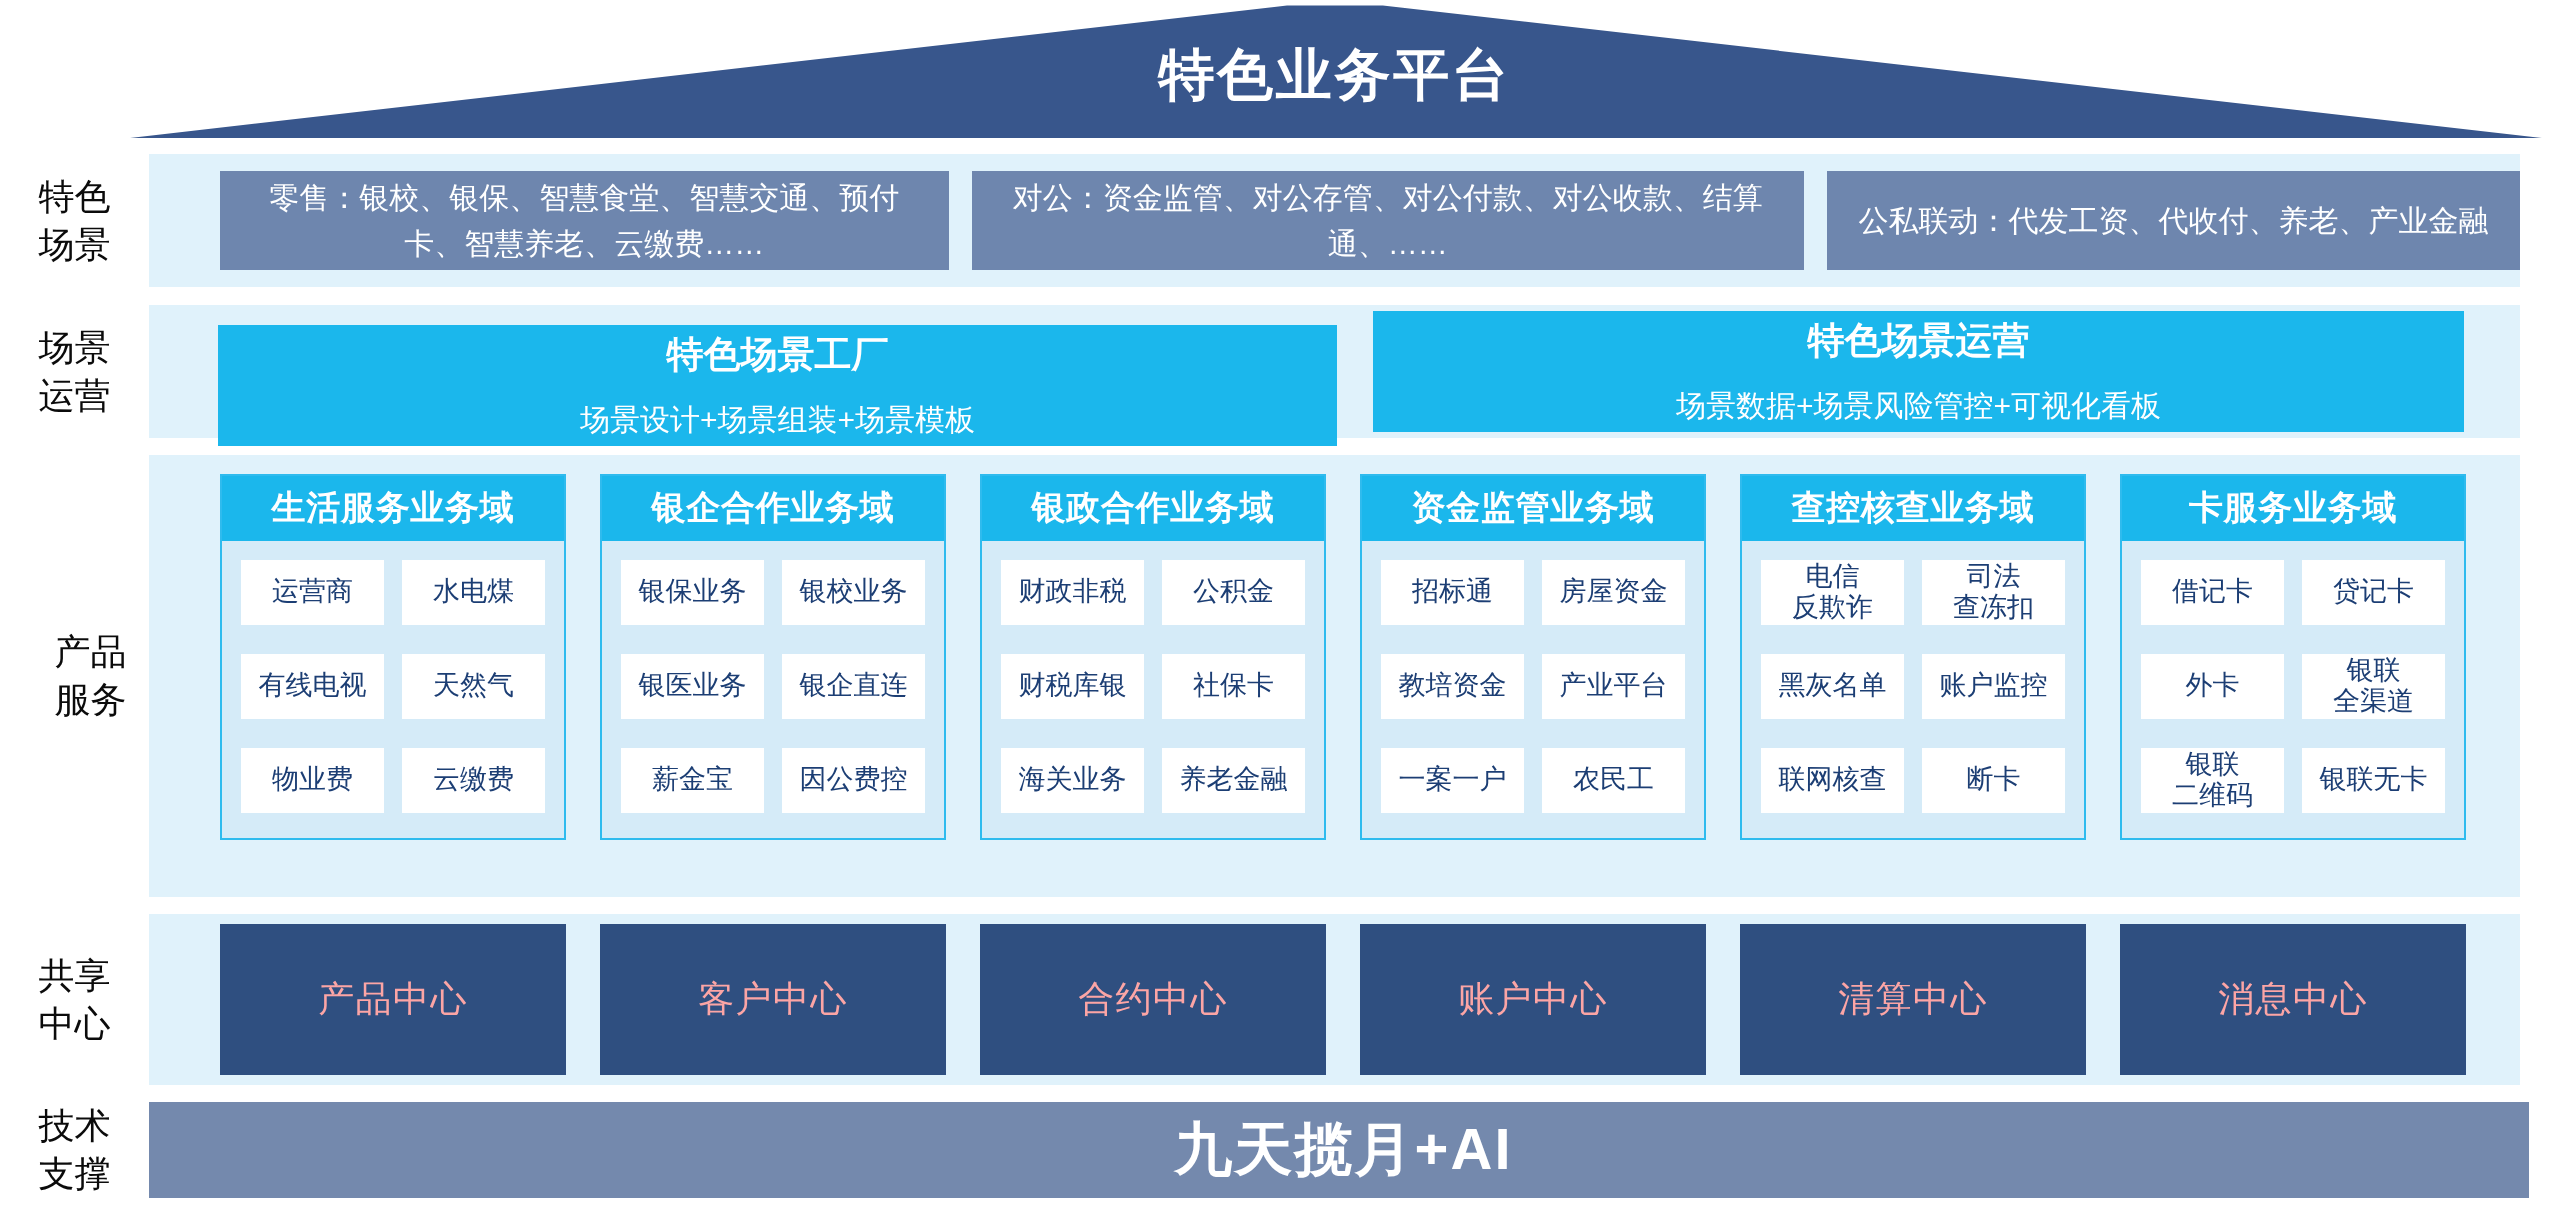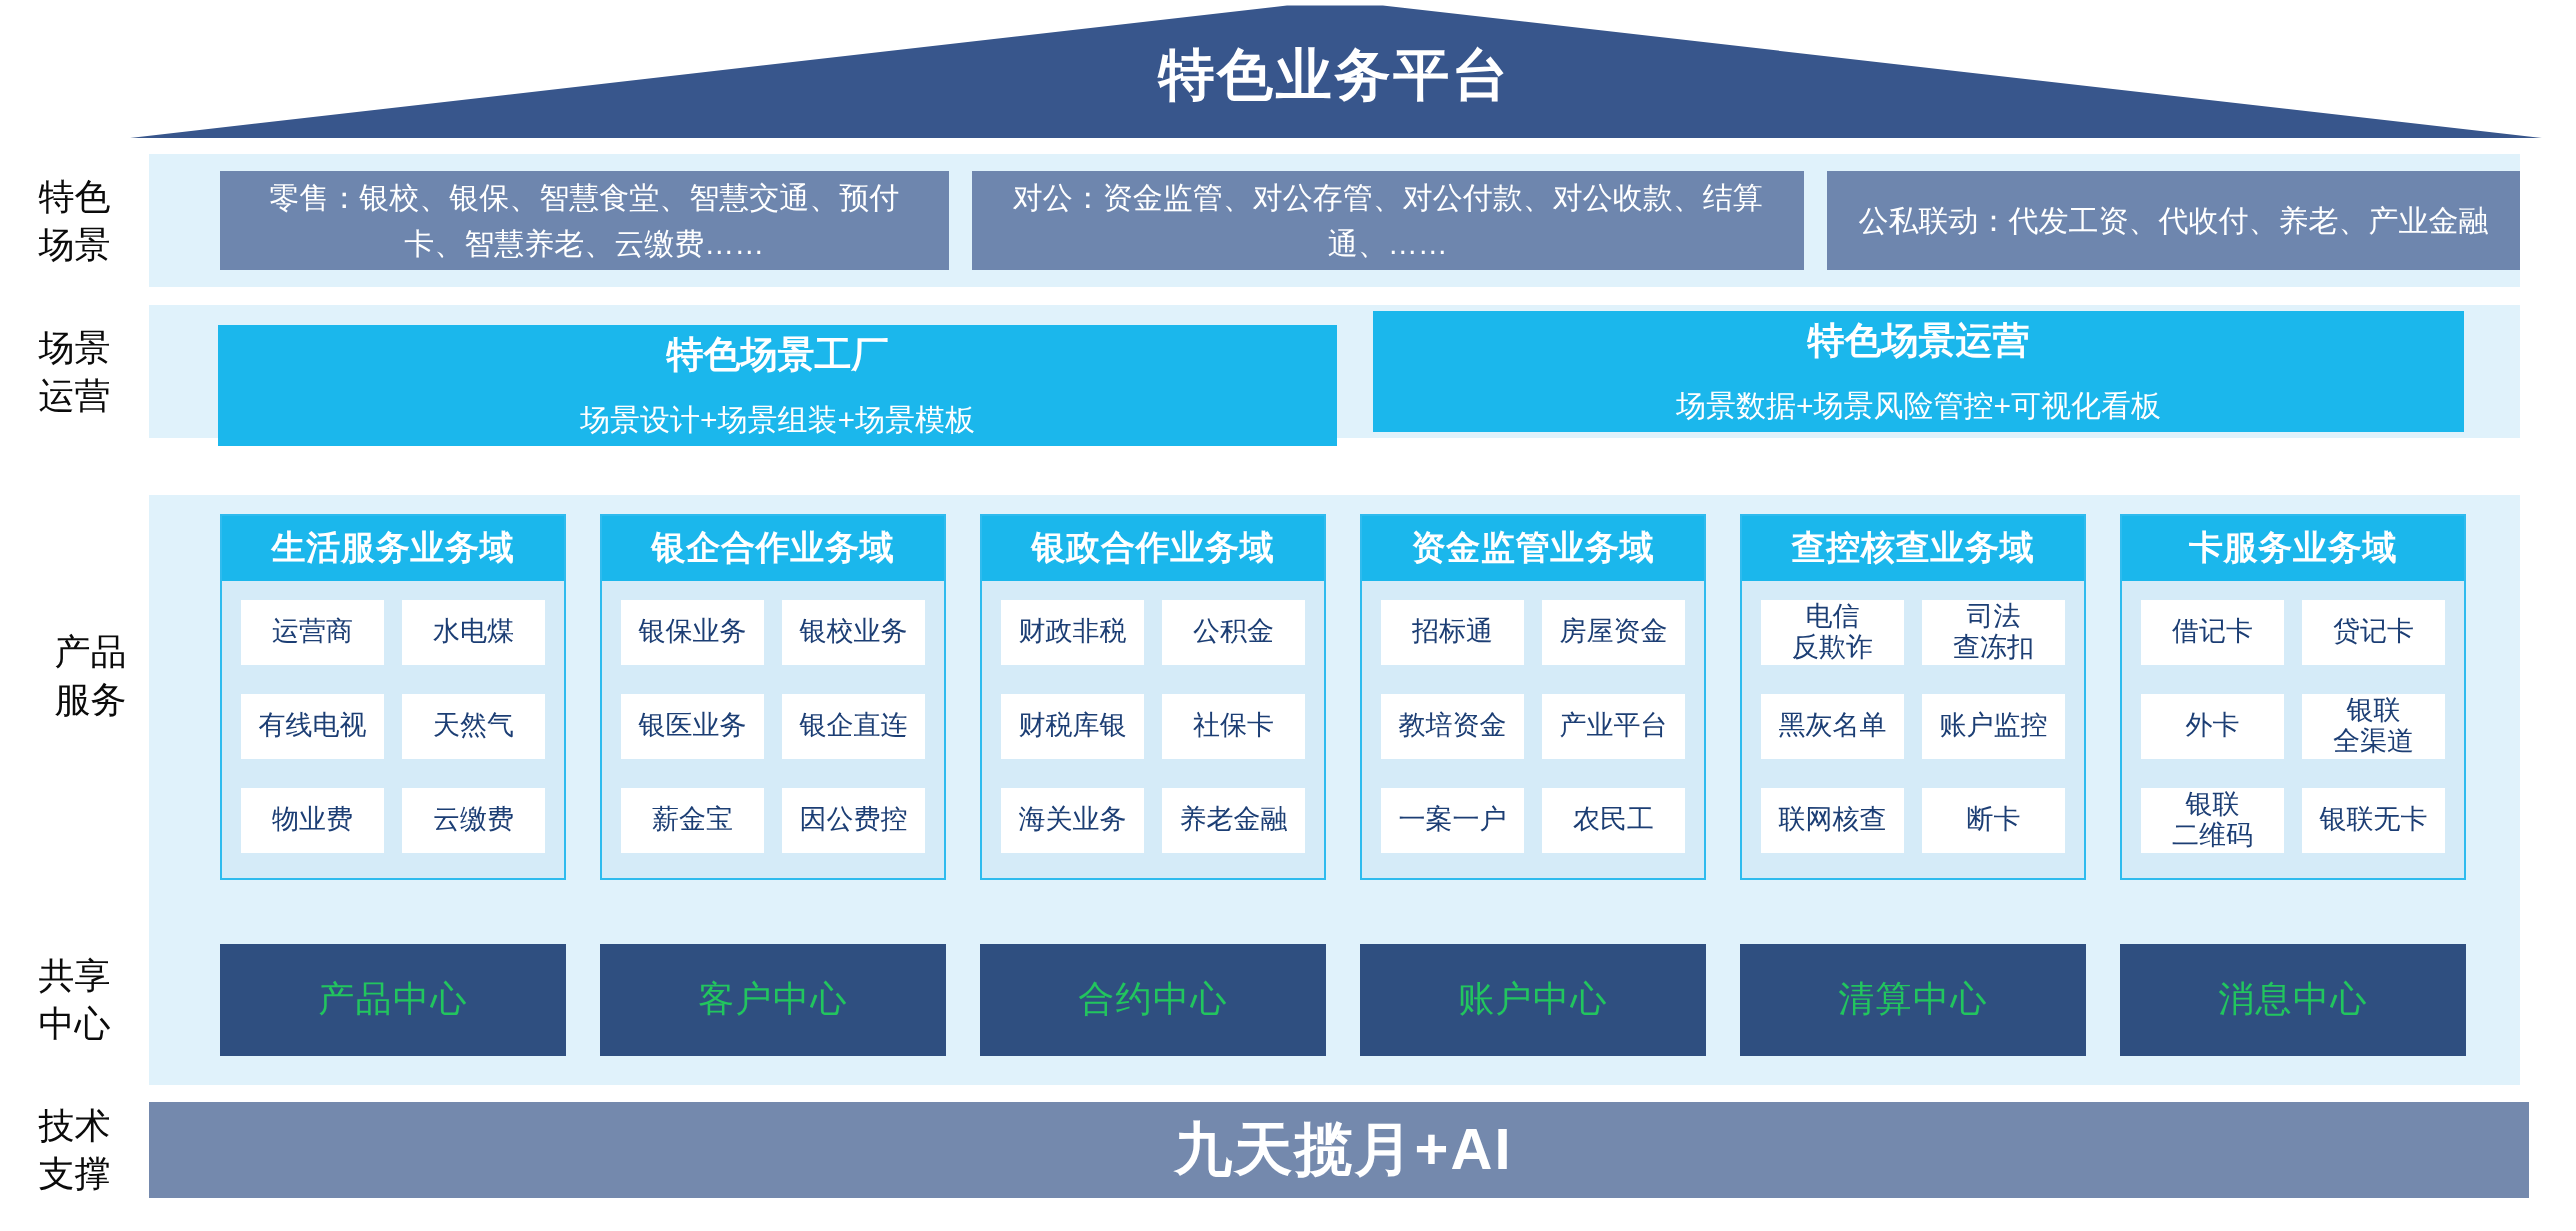--- a/index.html
+++ b/index.html
@@ -17,21 +17,21 @@
   .sl-1{top:154px;height:133px;}
   .sl-2{top:305px;height:133px;}
   .sl-3{top:455px;height:442px;margin-left:16px;}
   .sl-4{top:914px;height:171px;}
   .sl-5{top:1102px;height:96px;}
 
   
   .band{position:absolute;left:149px;width:2371px;background:#E0F2FB;box-sizing:border-box;}
   .band-1{top:154px;height:133px;display:flex;align-items:center;padding-left:71px;gap:23px;}
   .band-2{top:305px;height:133px;display:flex;align-items:center;padding-left:69px;gap:36px;}
-  .band-3{top:455px;height:442px;display:flex;align-items:flex-start;padding-left:71px;padding-top:18.5px;gap:34px;margin-top:40px;}
+  .band-3{top:455px;height:442px;display:flex;align-items:flex-start;padding-left:71px;padding-top:18.5px;gap:34px;}
   .band-4{top:914px;height:171px;display:flex;align-items:center;padding-left:71px;gap:34px;}
 
   
   .scenario-box{background:#6E86AE;color:#ffffff;font-size:30px;line-height:1.52;height:99px;
     display:flex;align-items:center;justify-content:center;text-align:center;box-sizing:border-box;padding:0 29px;}
   .sc-1{width:756px;}
   .sc-2{width:864px;}
   .sc-3{width:719px;}
 
   
@@ -46,21 +46,21 @@
   .domain-col{width:346px;height:366px;box-sizing:border-box;border:2.7px solid #2FBBEE;background:#D5EBF8;
     display:flex;flex-direction:column;}
   .domain-header{height:65px;flex:0 0 65px;background:#1BB7EC;color:#ffffff;font-size:34px;font-weight:bold;
     display:flex;align-items:center;justify-content:center;letter-spacing:0.7px;}
   .domain-body{flex:1;display:grid;grid-template-columns:1fr 1fr;column-gap:18px;row-gap:29px;
     padding:19px 19px;box-sizing:border-box;grid-auto-rows:65px;}
   .cell{background:#ffffff;color:#1C3E74;font-size:27px;line-height:1.15;display:flex;align-items:center;
     justify-content:center;text-align:center;white-space:pre-line;}
 
   
-  .center-box{width:346px;height:112px;background:#2F4F80;color:#22c55e;font-size:36px;
+  .center-box{width:346px;height:151px;background:#2F4F80;color:#fca5a5;font-size:36px;
     display:flex;align-items:center;justify-content:center;letter-spacing:1.4px;}
 
   
   .tech-bar{position:absolute;left:149px;top:1102px;width:2371px;height:96px;background:#7489AD;
     display:flex;align-items:center;justify-content:center;color:#ffffff;font-size:58px;font-weight:bold;letter-spacing:2.1px;padding-left:9px;}
 </style>
 </head>
 <body>
 
 <div class="canvas">

